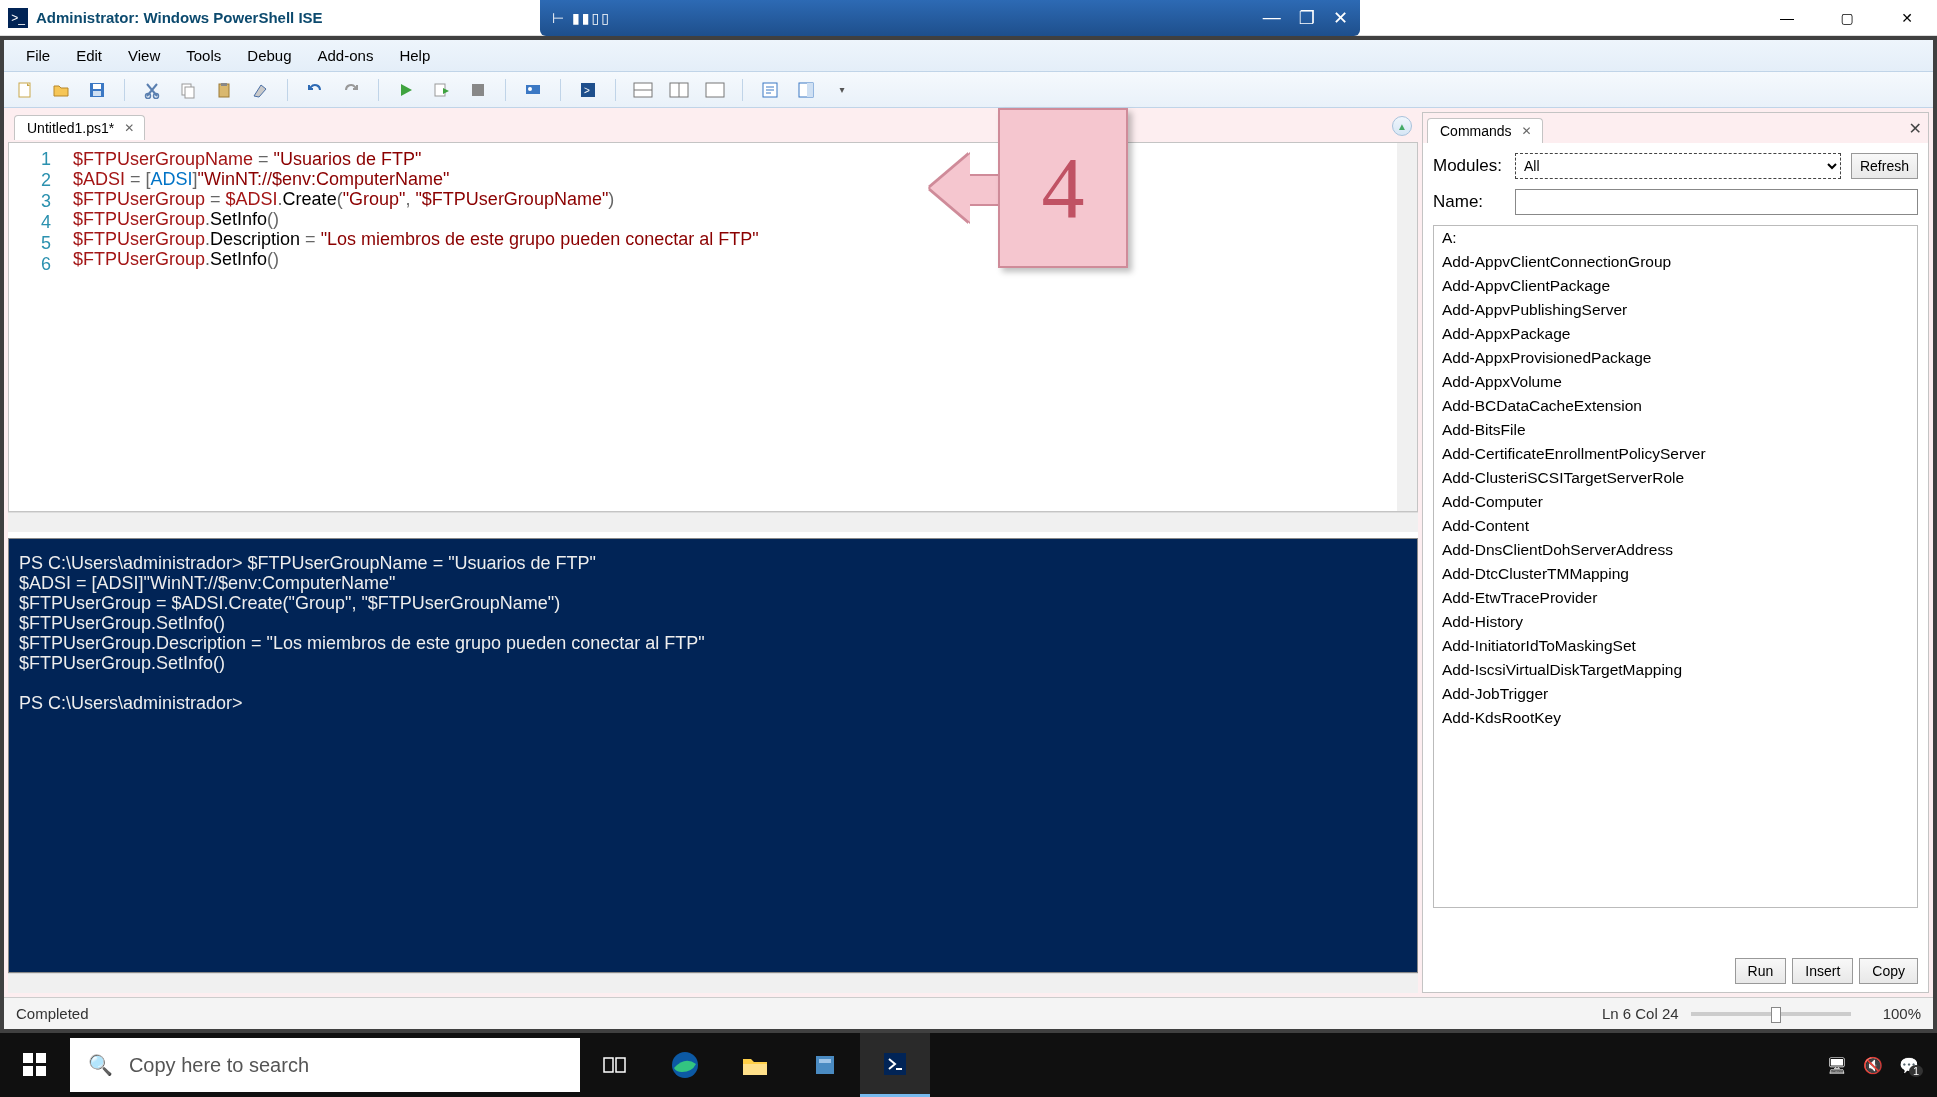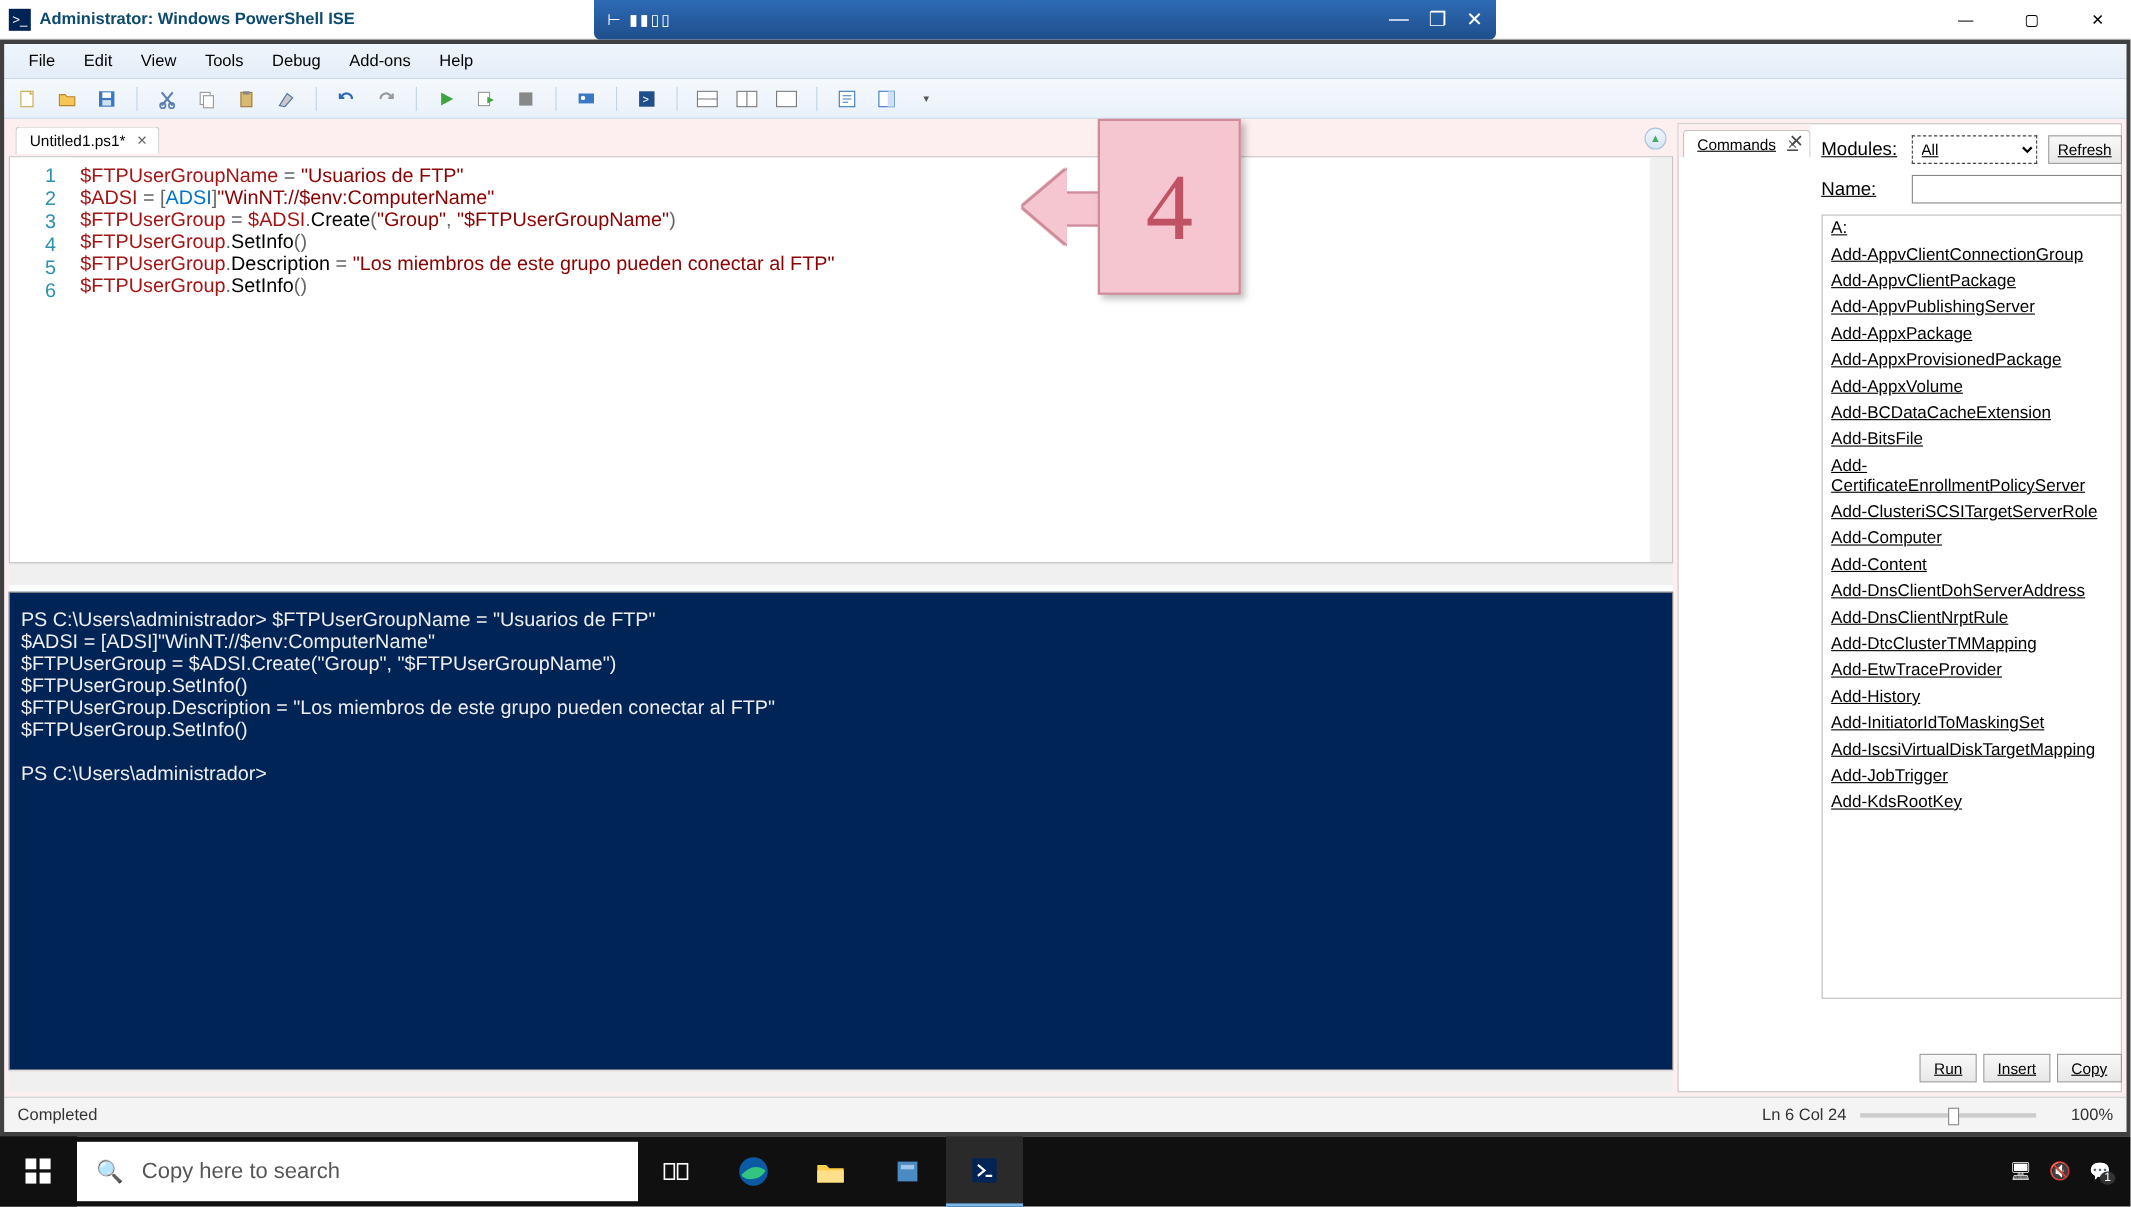--- a/index.html
+++ b/index.html
@@ -32,21 +32,21 @@
 
 .editor { flex:0 0 370px; display:flex; background:#fff; border:1px solid #c4c4c4; overflow:hidden; position:relative; }
 .gutter { width:56px; background:#fff; padding:6px 14px 0 0; text-align:right; font-family:Consolas,monospace; font-size:18px; color:#2b91af; border-right:0px; }
 .code { flex:1; padding:6px 0 0 8px; font-family:Consolas,monospace; font-size:18px; white-space:pre; overflow:auto; color:#000; line-height:20px; }
 .tok-var { color:#a31515; } .tok-op { color:#666; } .tok-str { color:#8b0000; } .tok-type { color:#0073c6; } .tok-mem { color:#000; }
 .hscroll { height:20px; background:#f0f0f0; border-top:1px solid #ddd; }
 .vscroll { width:20px; background:#f0f0f0; }
 
 .console { flex:1; margin-top:6px; background:#012456; color:#eee; font-family:Liberation Sans, sans-serif; font-size:18px; padding:14px 10px; white-space:pre; overflow:auto; border:1px solid #888; line-height:20px; }
 
-.right-col { width:404px; display:flex; flex-direction:row; background:#fff; margin:4px 4px 4px 0; border:1px solid #c4c4c4;text-decoration:underline; }
+.right-col { width:507px; display:flex; flex-direction:column; background:#fff; margin:4px 4px 4px 0; border:1px solid #c4c4c4; }
 .rc-tab { height:30px; background:linear-gradient(#fdeef0,#fdeef0); display:flex; align-items:flex-end; padding-left:4px; position:relative; }
 .rc-tab .tab { background:#fff; }
 .rc-close-big { position:absolute; right:6px; top:6px; font-size:16px; color:#444; }
 .rc-body { flex:1; display:flex; flex-direction:column; padding:10px 10px 8px 10px; gap:10px; min-height:0; }
 .rc-row { display:flex; align-items:center; gap:10px; }
 .rc-row label { width:72px; font-size:17px; }
 .rc-row select,.rc-row input { flex:1; height:26px; border:1px solid #888; font-size:14px; padding:0 4px; background:#fff; }
 .rc-row select { border:1px dashed #444; }
 .rc-row button { height:26px; padding:0 8px; font-size:14px; background:linear-gradient(#f8f8f8,#e8e8e8); border:1px solid #999; }
 .rc-list { flex:1; border:1px solid #bbb; overflow-y:scroll; font-size:15.5px; }
@@ -287,21 +287,20 @@
             <div>Add-AppxPackage</div>
             <div>Add-AppxProvisionedPackage</div>
             <div>Add-AppxVolume</div>
             <div>Add-BCDataCacheExtension</div>
             <div>Add-BitsFile</div>
             <div>Add-CertificateEnrollmentPolicyServer</div>
             <div>Add-ClusteriSCSITargetServerRole</div>
             <div>Add-Computer</div>
             <div>Add-Content</div>
             <div>Add-DnsClientDohServerAddress</div>
-            <div>Add-DnsClientNrptRule</div>
             <div>Add-DtcClusterTMMapping</div>
             <div>Add-EtwTraceProvider</div>
             <div>Add-History</div>
             <div>Add-InitiatorIdToMaskingSet</div>
             <div>Add-IscsiVirtualDiskTargetMapping</div>
             <div>Add-JobTrigger</div>
             <div>Add-KdsRootKey</div>
           </div>
         <div class="rc-actions">
           <button>Run</button>

